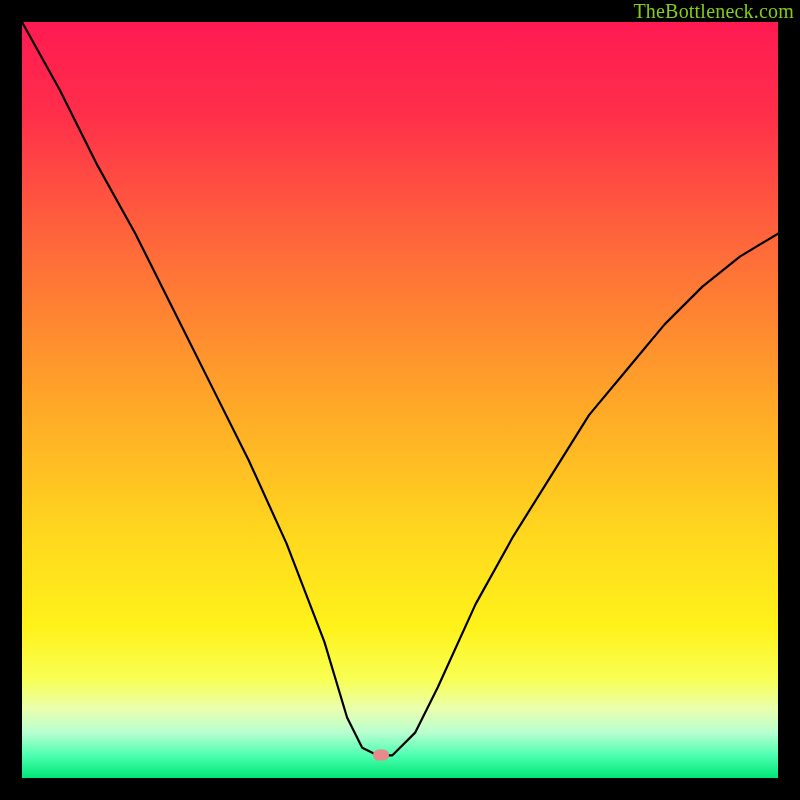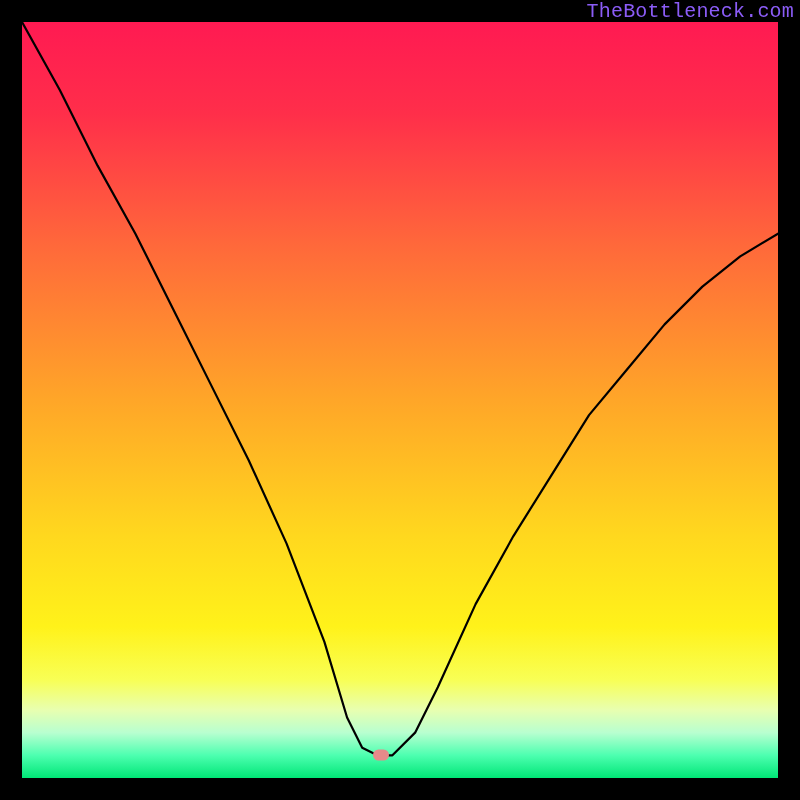--- a/index.html
+++ b/index.html
@@ -41,23 +41,23 @@
     width: 16px;
     height: 11px;
     background: #e68a8a;
     border-radius: 6px;
     transform: translate(-50%, -50%);
   }
   .watermark {
     position: absolute;
     top: 0px;
     right: 6px;
-    font-family: Liberation Mono, monospace;
+    font-family: Liberation Serif, serif;
     font-size: 20px;
-    color: #8b5cf6;
+    color: #84cc16;
     font-weight: 500;
     letter-spacing: 0.2px;
   }
 </style>
 </head>
 <body>
 
 <div class="frame">
 
   <div class="plot-area">

